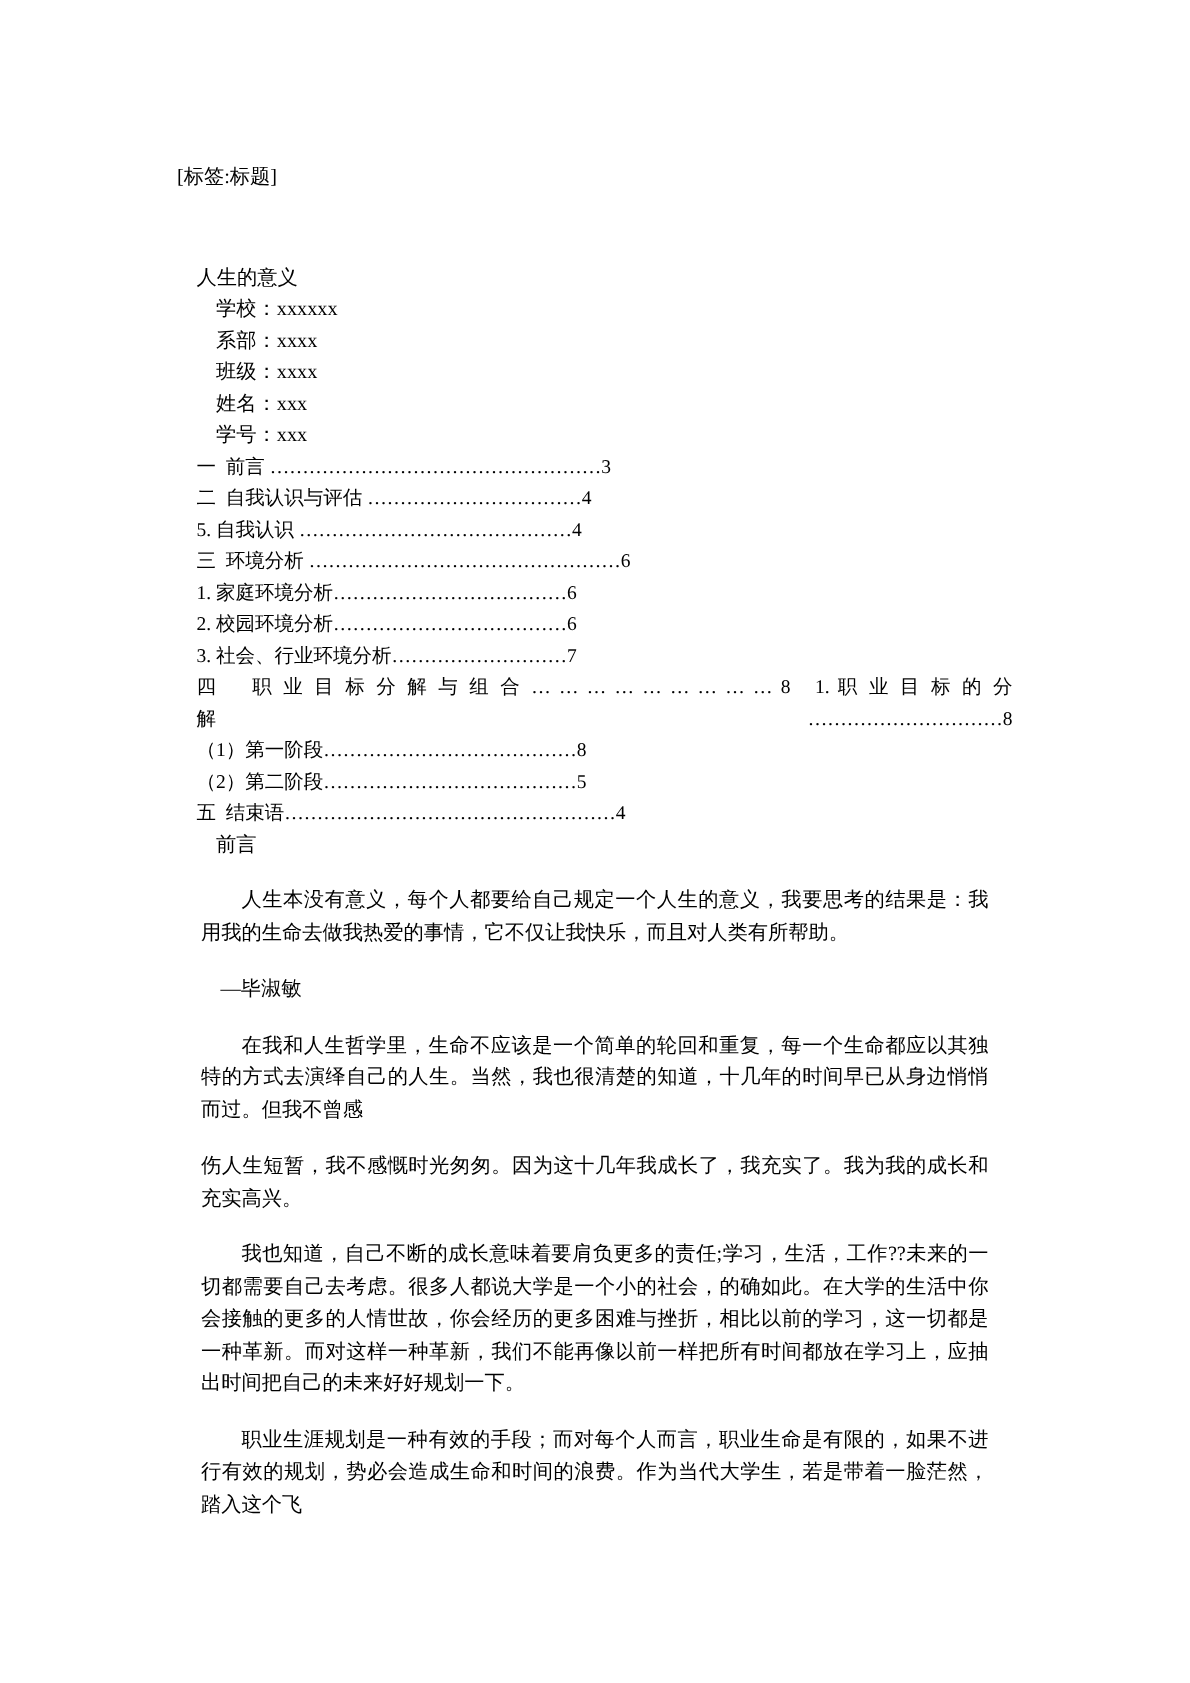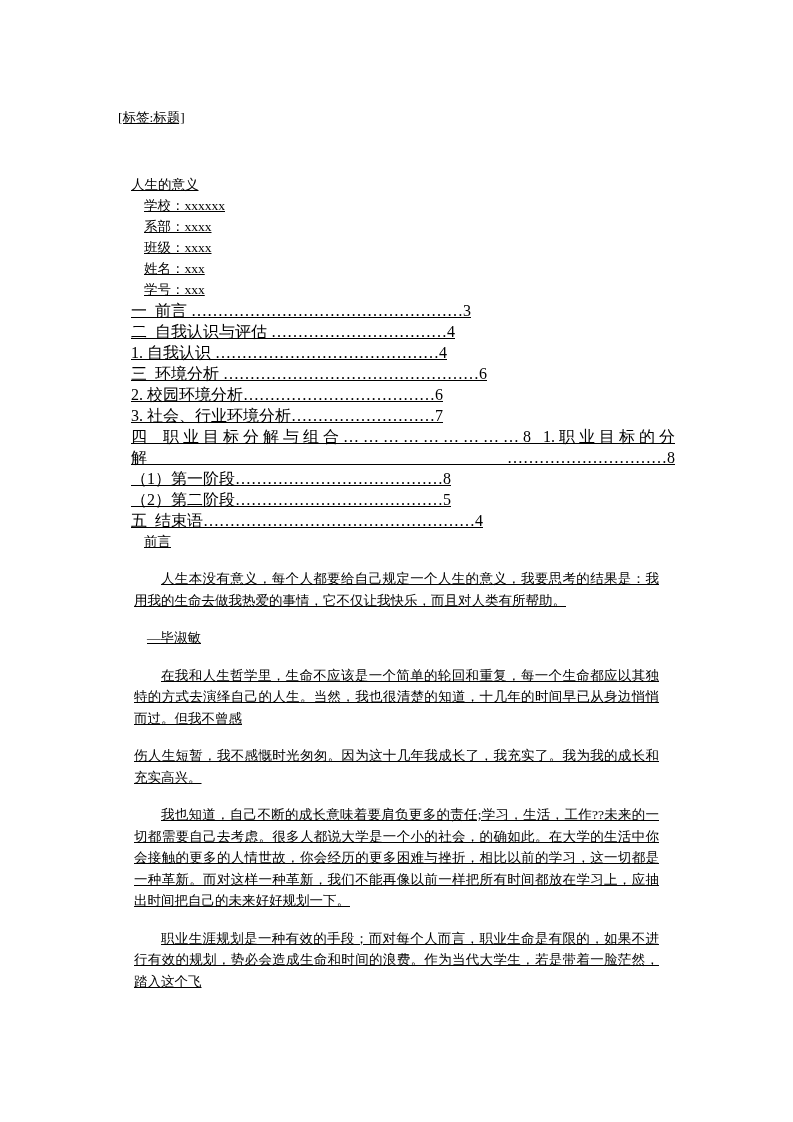--- a/index.html
+++ b/index.html
@@ -12,21 +12,20 @@
     height: 1122px;
     font-family: "Liberation Serif", "DejaVu Serif", serif;
     color: #000000;
   }
   .page {
     position: relative;
     width: 793px;
     height: 1122px;
     box-sizing: border-box;
     padding: 108px 118px 60px 118px;
-    text-decoration: underline;
   }
   .doc-tag {
     font-size: 13.5px;
     line-height: 20px;
     margin-bottom: 46px;
   }
   .line {
     font-size: 13.5px;
     line-height: 21px;
     white-space: pre-wrap;
@@ -38,21 +37,21 @@
     font-size: 13.5px;
     line-height: 21.5px;
     text-align: justify;
     text-justify: inter-ideograph;
     margin: 16px;
   }
   .para.first {
     text-indent: 27px;
   }
   .toc-line {
-    font-size: 16px;
+    font-size: 13px;
     line-height: 21px;
     padding-left: 13px;
     white-space: pre-wrap;
   }
   .toc-line.wide {
     padding-left: 13px;
     text-align: justify;
     text-justify: inter-ideograph;
   }
   .justify-spread {
@@ -73,22 +72,23 @@
 
   <div class="line indent-3">学校：xxxxxx</div>
   <div class="line indent-3">系部：xxxx</div>
   <div class="line indent-3">班级：xxxx</div>
   <div class="line indent-3">姓名：xxx</div>
   <div class="line indent-3">学号：xxx</div>
 
 
   <div class="toc-line">一  前言 ……………………………………………3</div>
   <div class="toc-line">二  自我认识与评估 ……………………………4</div>
-  <div class="toc-line">1. 自我认识 ……………………………………4</div>
+  <div class="toc-line">5. 自我认识 ……………………………………4</div>
   <div class="toc-line">三  环境分析 …………………………………………6</div>
+  <div class="toc-line">1. 家庭环境分析………………………………6</div>
   <div class="toc-line">2. 校园环境分析………………………………6</div>
   <div class="toc-line">3. 社会、行业环境分析………………………7</div>
   <div class="toc-line wide justify-spread">四    职 业 目 标 分 解 与 组 合 … … … … … … … … … 8   1. 职 业 目 标 的 分解…………………………8</div>
   <div class="toc-line">（1）第一阶段…………………………………8</div>
   <div class="toc-line">（2）第二阶段…………………………………5</div>
   <div class="toc-line">五  结束语……………………………………………4</div>
 
   <div class="line indent-3">前言</div>
 
   <p class="para first">人生本没有意义，每个人都要给自己规定一个人生的意义，我要思考的结果是：我用我的生命去做我热爱的事情，它不仅让我快乐，而且对人类有所帮助。</p>

